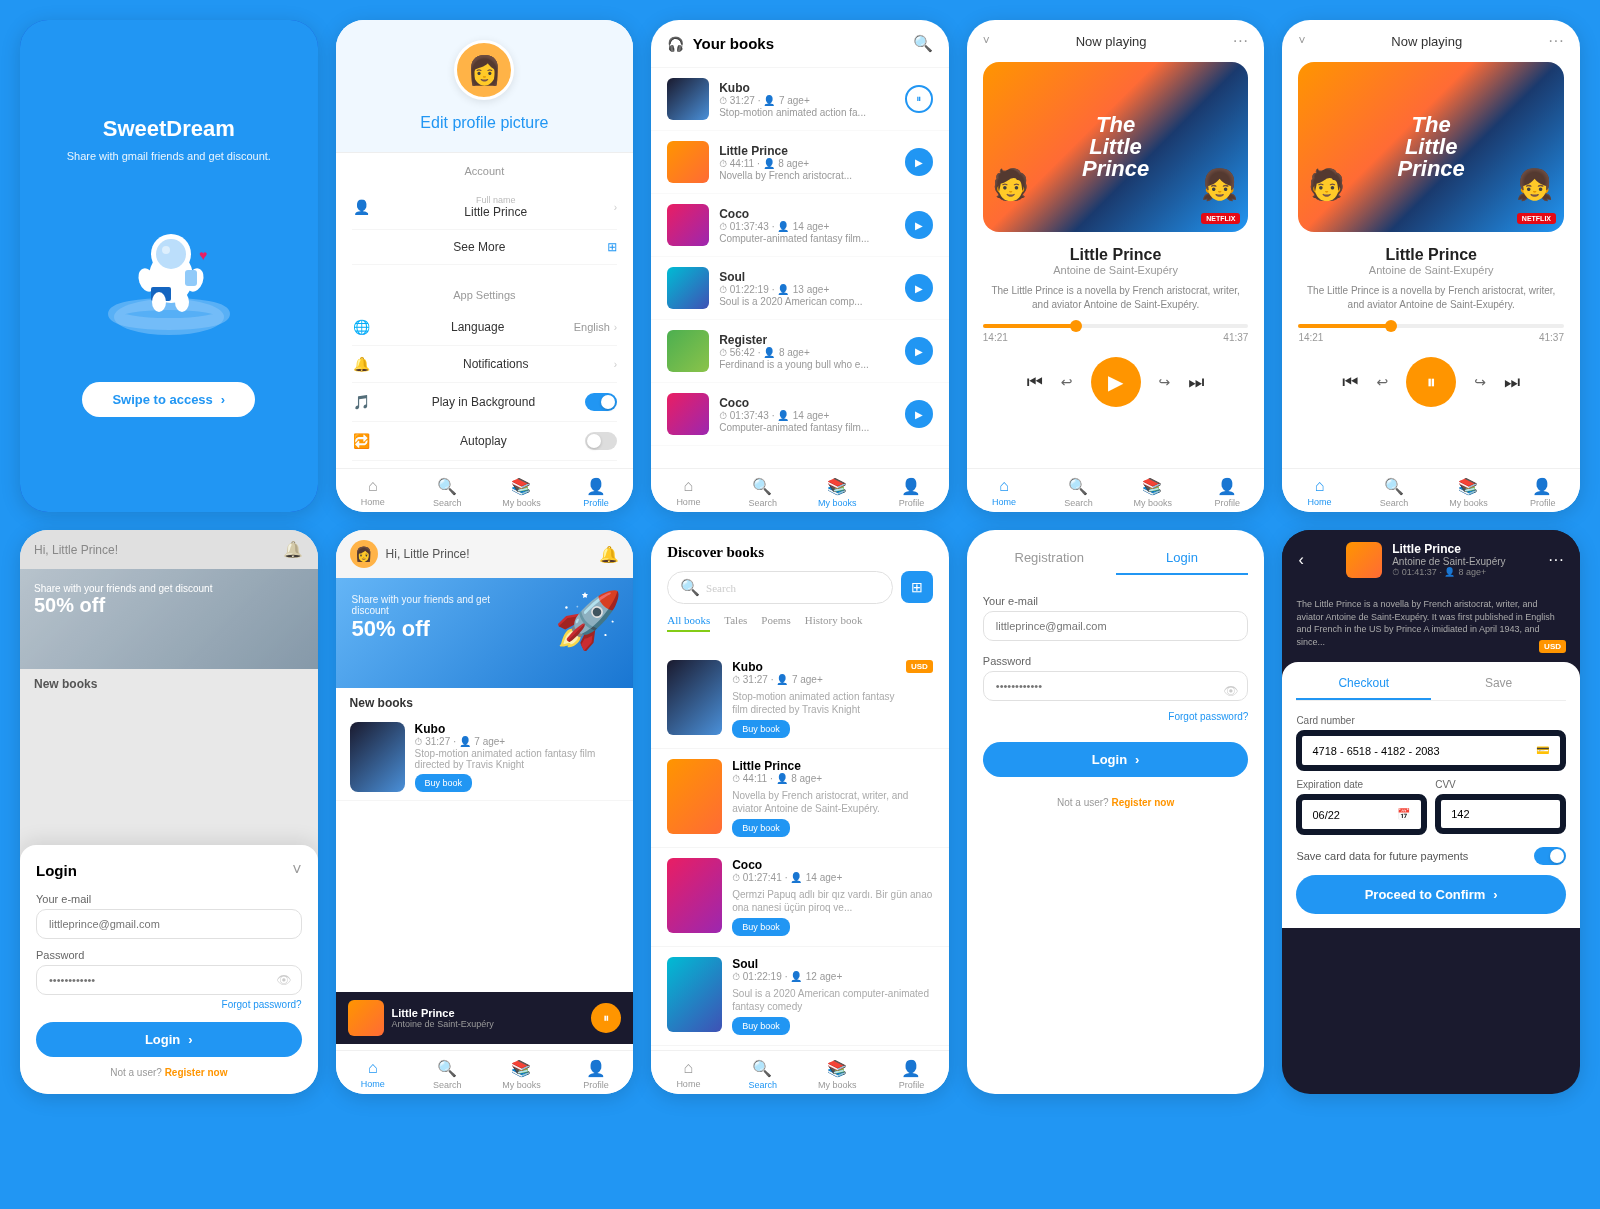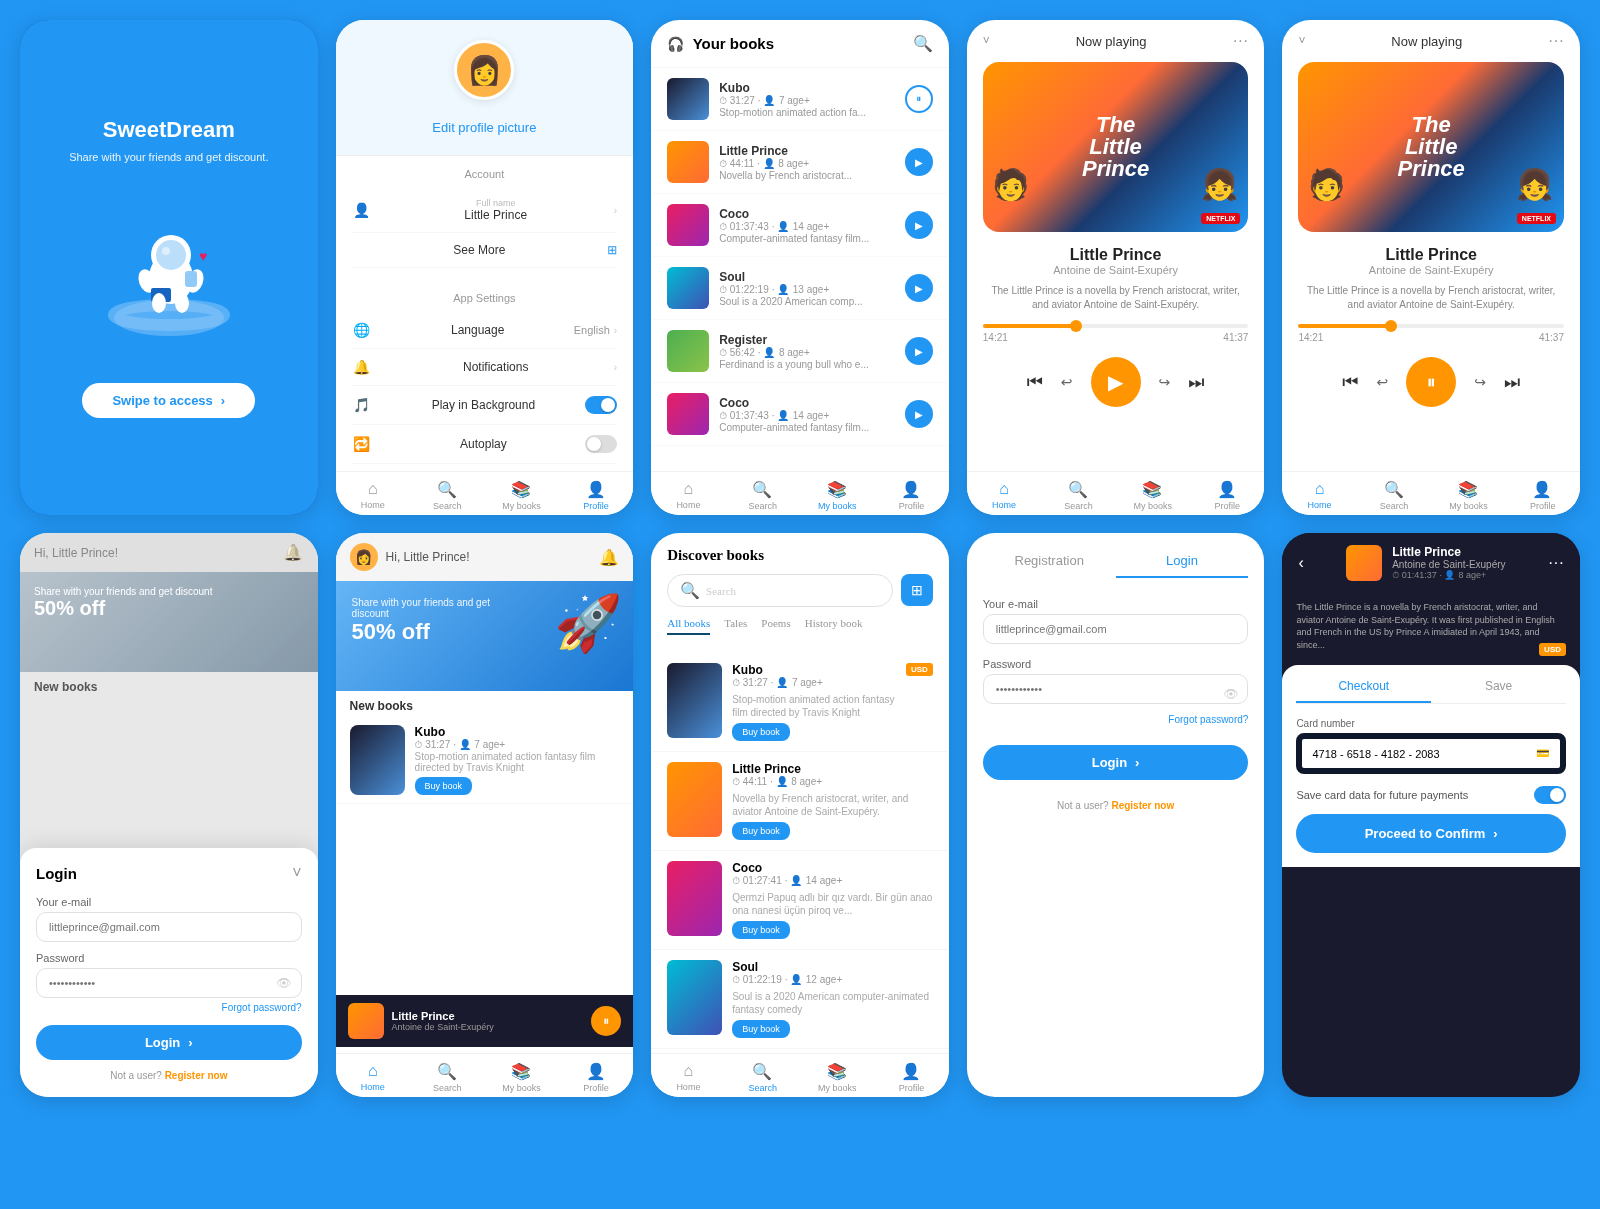--- a/index.html
+++ b/index.html
@@ -74,21 +74,21 @@
     }
     .avatar-circle {
       width: 60px; height: 60px;
       border-radius: 50%;
       background: #FFB347;
       display: flex; align-items: center; justify-content: center;
       font-size: 28px;
       border: 3px solid white;
       box-shadow: 0 2px 8px rgba(0,0,0,0.1);
     }
-    .edit-profile-link { color: #2196F3; font-size: 13px; margin-top: 20px; }
+    .edit-profile-link { color: #2196F3; font-size: 16px; margin-top: 14px; }
     .settings-section { padding: 12px 16px; text-align: center; }
     .settings-label { font-size: 11px; color: #999; margin-bottom: 8px; }
     .settings-item {
       display: flex; align-items: center;
       padding: 10px 0;
       border-bottom: 1px solid #f5f5f5;
       font-size: 12px;
       color: #333;
     }
     .settings-item-icon { width: 20px; margin-right: 10px; color: #aaa; font-size: 14px; }
@@ -340,21 +340,21 @@
       color: white; font-size: 14px; cursor: pointer;
     }
     .tabs-row {
       display: flex; gap: 14px; margin-bottom: 10px;
     }
     .tab-item {
       font-size: 11px; color: #999; cursor: pointer; padding-bottom: 4px;
     }
     .tab-item.active {
       color: #2196F3;
-      border-bottom: 2px solid #0c4a6e;
+      border-bottom: 2px solid #84cc16;
     }
     .discover-book-item {
       display: flex; align-items: flex-start;
       padding: 10px 16px;
       border-bottom: 1px solid #f5f5f5;
       gap: 10px;
     }
     .disc-cover {
       width: 55px; height: 75px;
       border-radius: 6px;
@@ -446,21 +446,21 @@
     .np-screen { height: 100%; display: flex; flex-direction: column; }
   </style>
 </head>
 <body>
 
 <div class="grid">
 
   <div class="phone phone-blue">
     <div class="sweet-dream">
       <h1>SweetDream</h1>
-      <p>Share with your friends and get discount.</p>
+      <p>Share with gmail friends and get discount.</p>
       <div class="astronaut-container">
         <svg viewBox="0 0 160 160" xmlns="http://www.w3.org/2000/svg">
 
           <ellipse cx="80" cy="125" rx="55" ry="18" fill="#64B5F6" opacity="0.8"></ellipse>
           <ellipse cx="80" cy="122" rx="55" ry="10" fill="none" stroke="#90CAF9" stroke-width="12" opacity="0.5"></ellipse>
 
           <ellipse cx="82" cy="85" rx="22" ry="26" fill="white"></ellipse>
 
           <circle cx="82" cy="62" r="20" fill="white"></circle>
           <circle cx="82" cy="62" r="15" fill="#BBDEFB"></circle>
@@ -979,20 +979,35 @@
     <div class="dark-content">
       <div class="checkout-tabs">
         <div class="checkout-tab active">Checkout</div>
         <div class="checkout-tab">Save</div>
       </div>
       <div class="card-field-label">Card number</div>
       <div class="card-input">
         <span>4718 - 6518 - 4182 - 2083</span>
         <span style="color:#ccc;">💳</span>
       </div>
+      <div class="card-row">
+        <div style="flex:1;">
+          <div class="card-field-label">Expiration date</div>
+          <div class="card-input">
+            <span>06/22</span>
+            <span style="color:#ccc;font-size:11px;">📅</span>
+          </div>
+        </div>
+        <div style="flex:1;">
+          <div class="card-field-label">CVV</div>
+          <div class="card-input">
+            <span>142</span>
+          </div>
+        </div>
+      </div>
       <div class="save-row">
         <span class="save-label">Save card data for future payments</span>
         <div class="toggle toggle-on">
             <div class="toggle-dot"></div>
           </div>
       </div>
       <button class="confirm-btn">
         <span>Proceed to Confirm</span>
         <span>›</span>
       </button>

